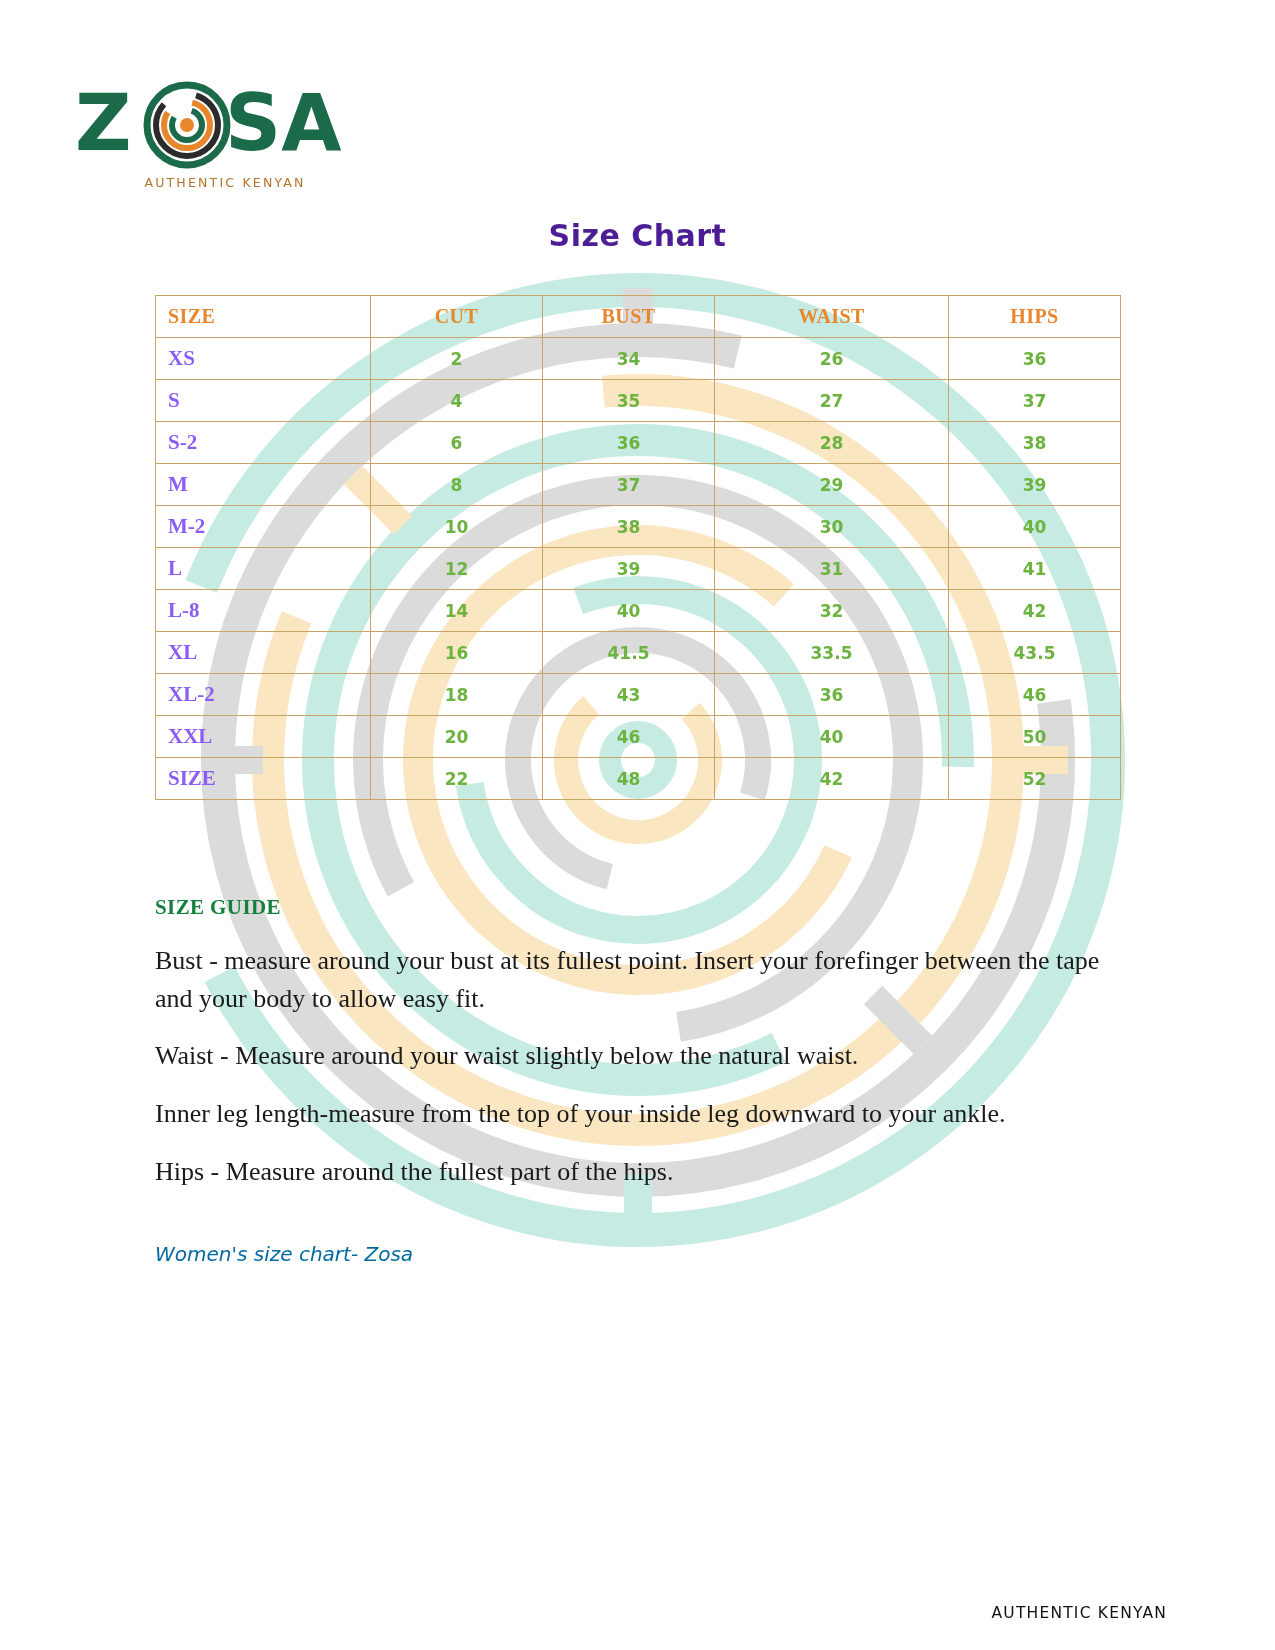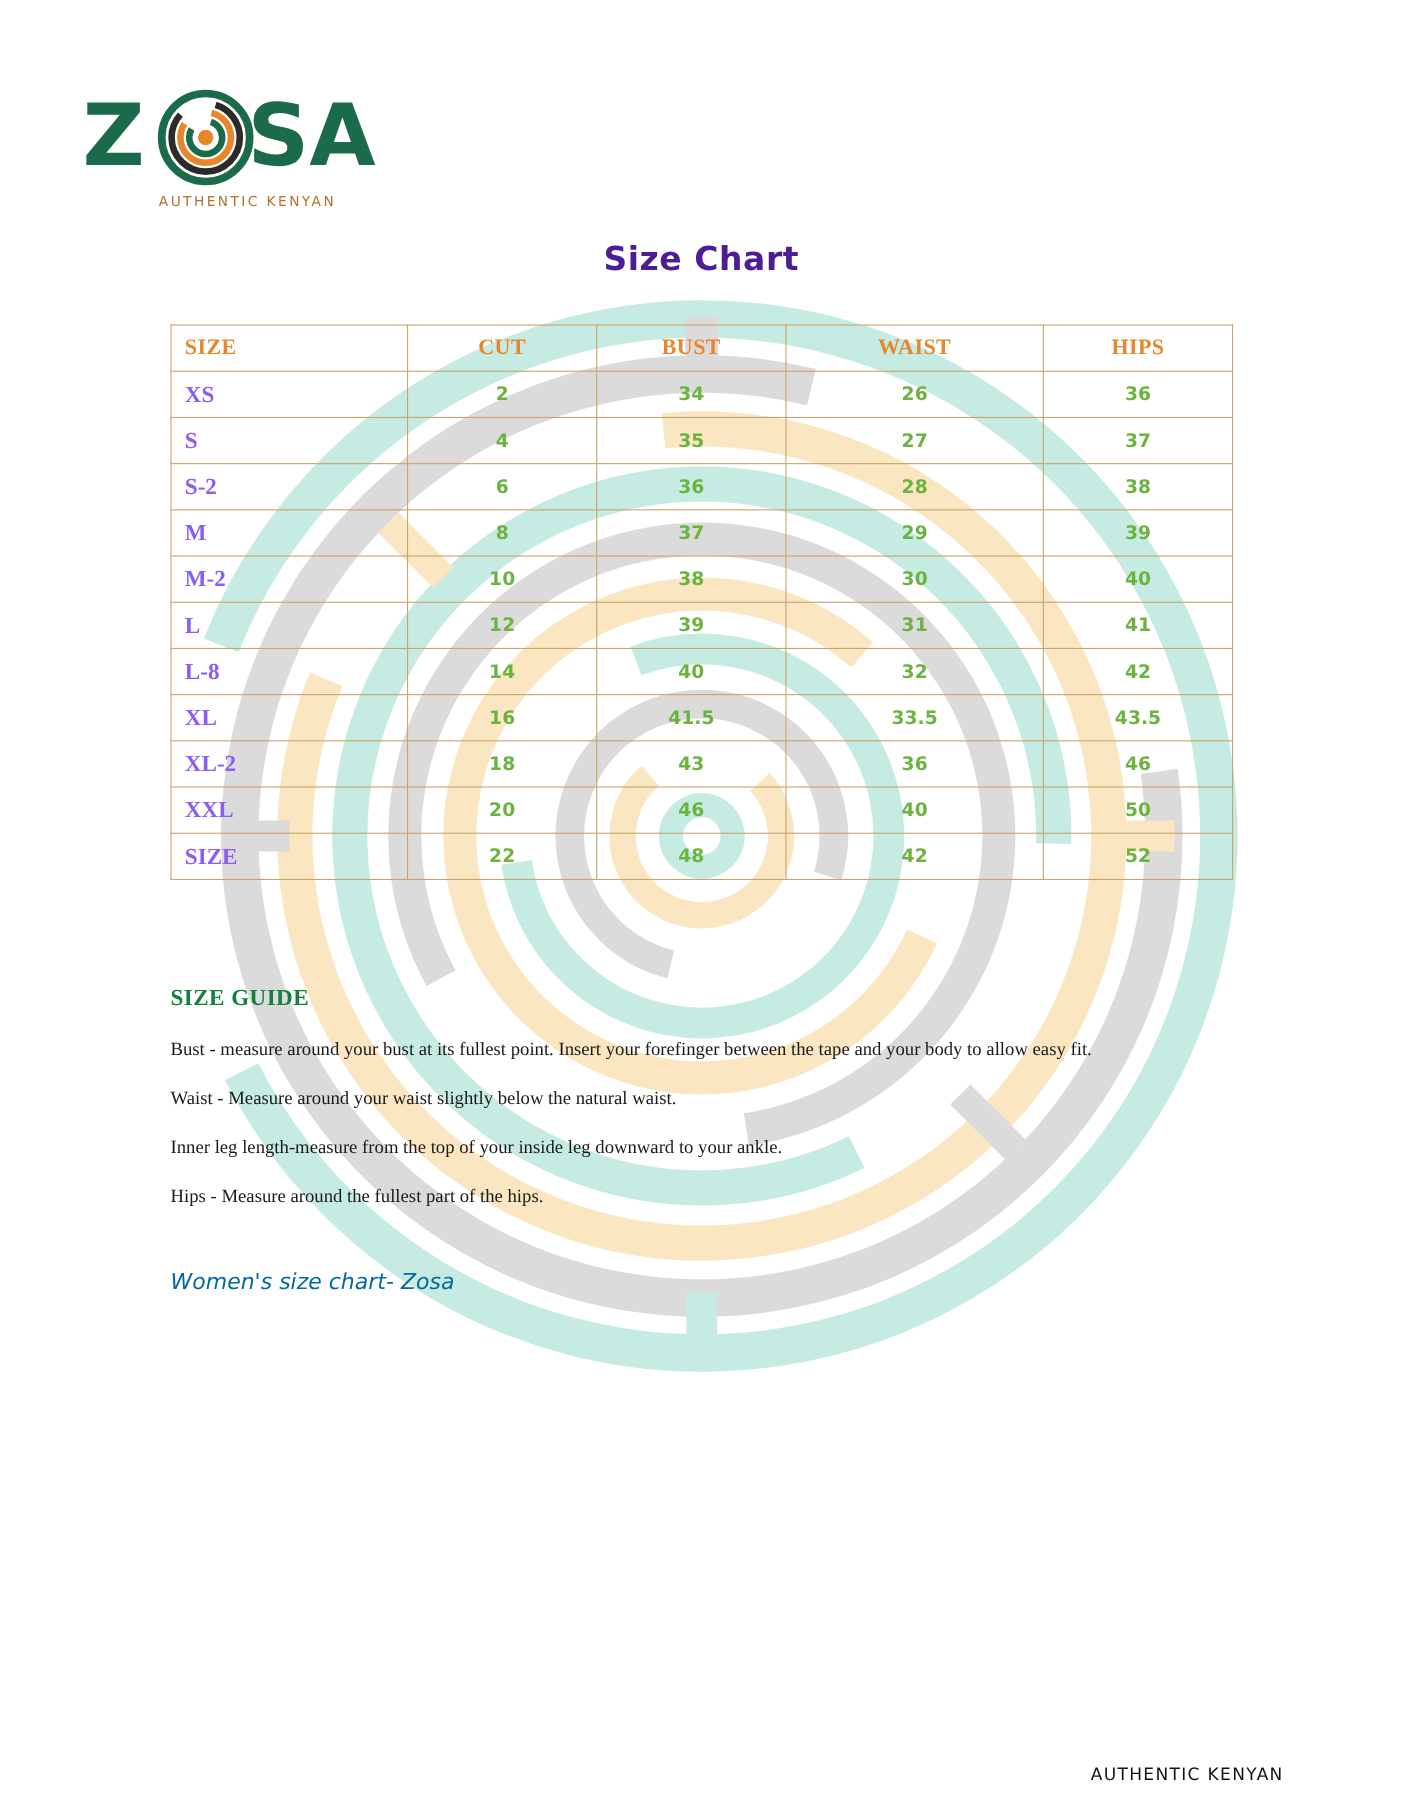--- a/index.html
+++ b/index.html
@@ -134,21 +134,21 @@
   .guide-title {
     font-family: "Liberation Serif", serif;
     font-size: 21px;
     font-weight: bold;
     color: #15803d;
     letter-spacing: 0.4px;
     margin-bottom: 22px;
   }
   .guide p {
     font-family: "Liberation Serif", serif;
-    font-size: 17px;
+    font-size: 26px;
     line-height: 1.45;
     color: #1a1a1a;
     margin: 0 0 20px 0;
   }
   .caption {
     position: relative;
     z-index: 3;
     width: 965px;
     margin: 52px auto 0 auto;
     font-family: "DejaVu Sans", sans-serif;

